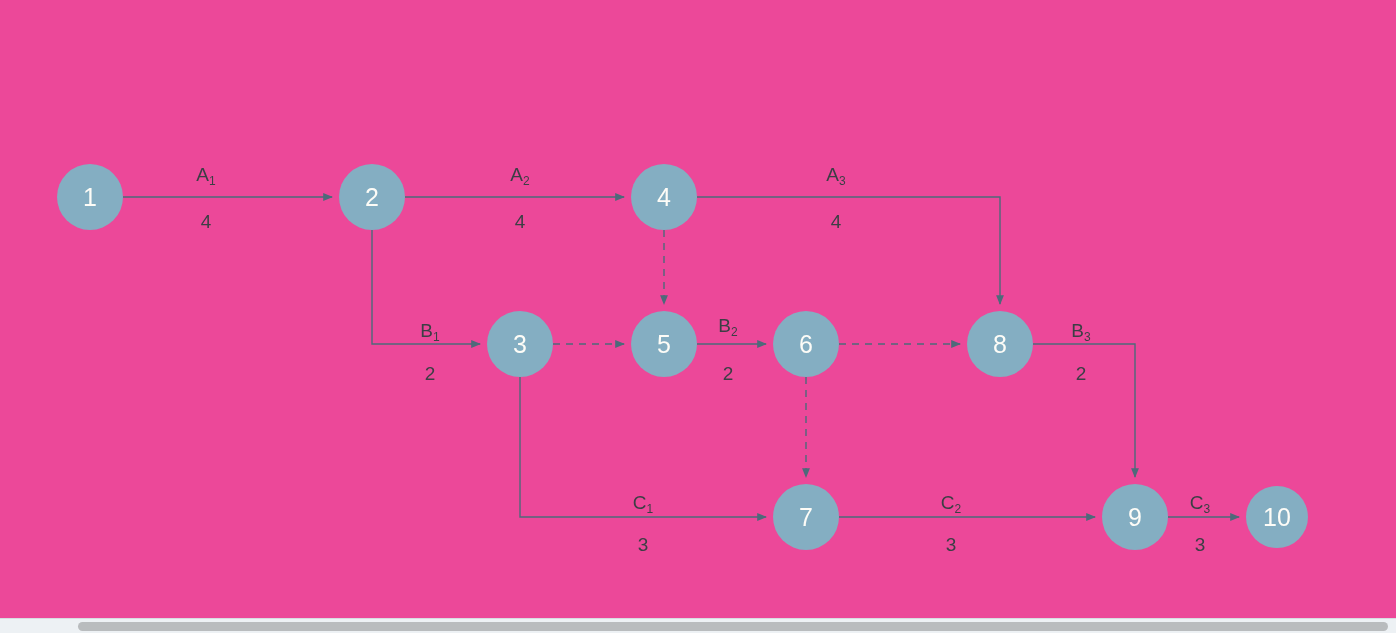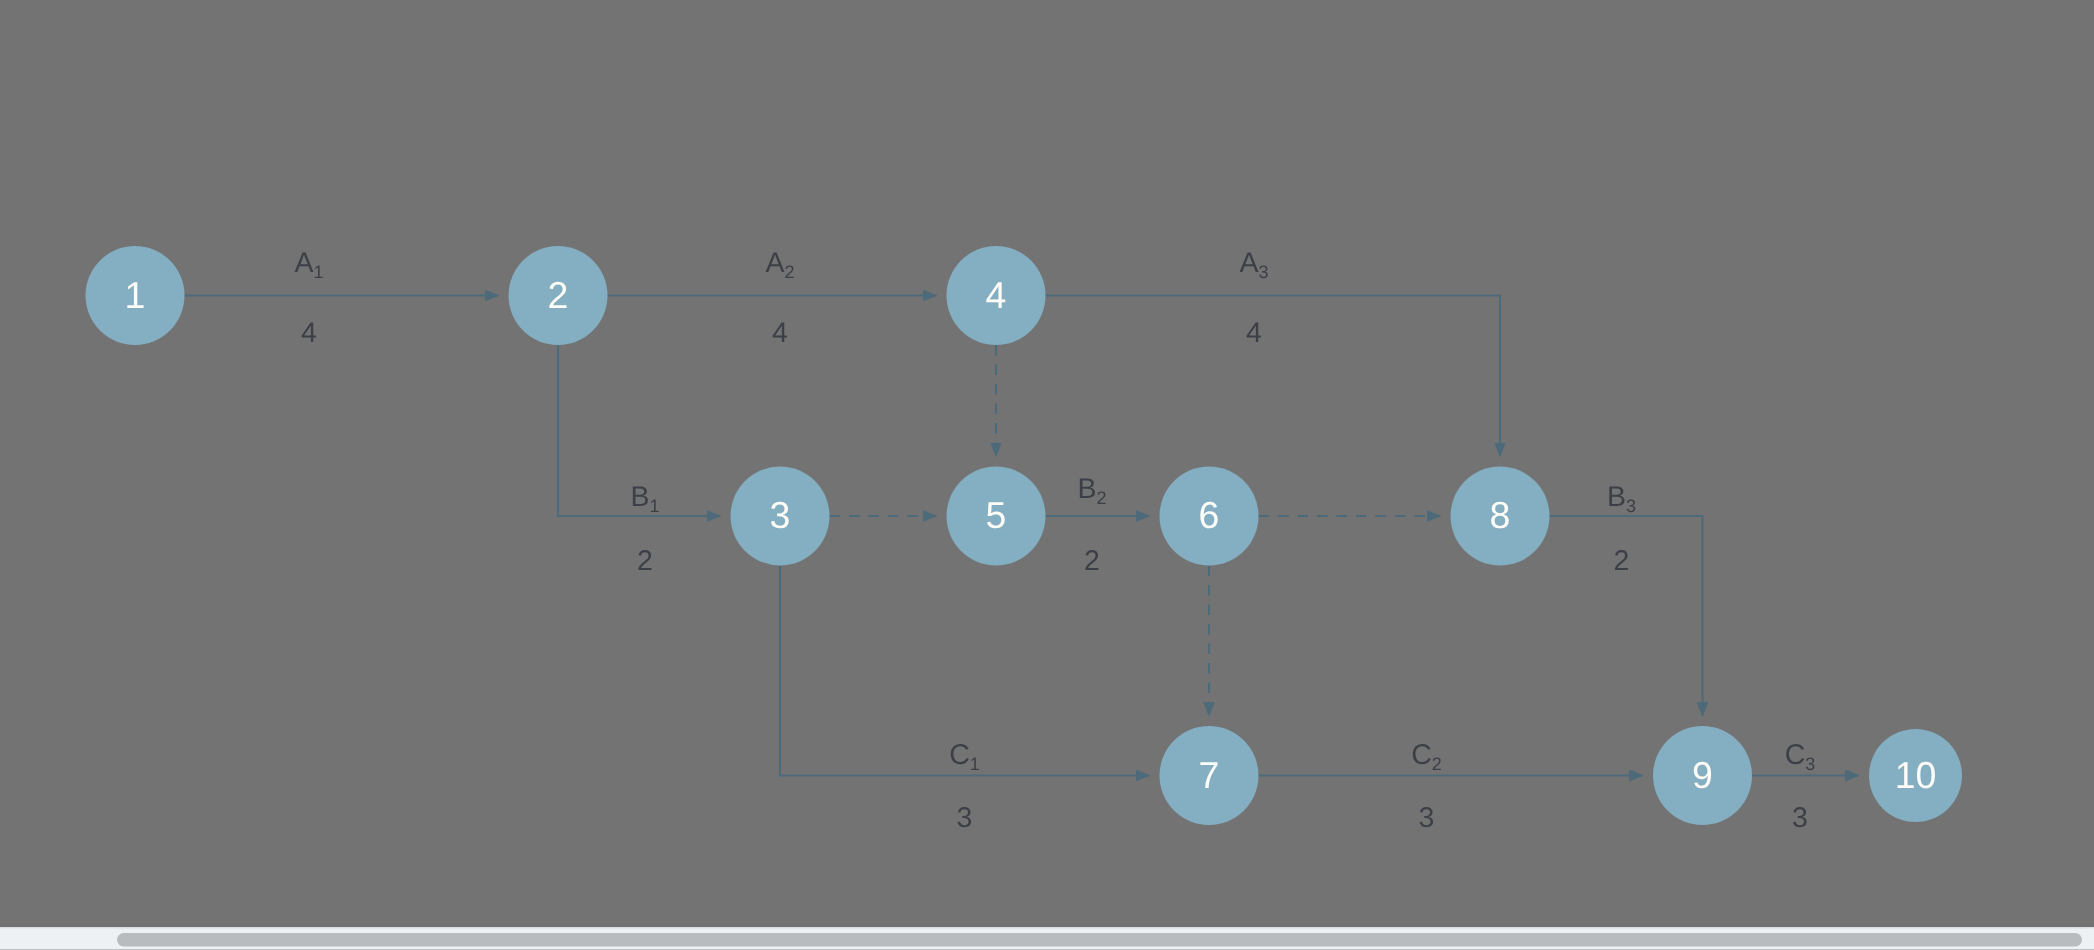--- a/index.html
+++ b/index.html
@@ -6,21 +6,21 @@
   html, body {
     margin: 0;
     padding: 0;
     background: #edf1f4;
     font-family: "Liberation Sans", sans-serif;
   }
   #canvas-wrap {
     position: relative;
     width: 1396px;
     height: 633px;
-    background: #737373;
+    background: #ec4899;
     overflow: hidden;
   }
   #diagram-svg {
     position: absolute;
     left: 0;
     top: 0;
     width: 1396px;
     height: 633px;
     display: block;
   }

